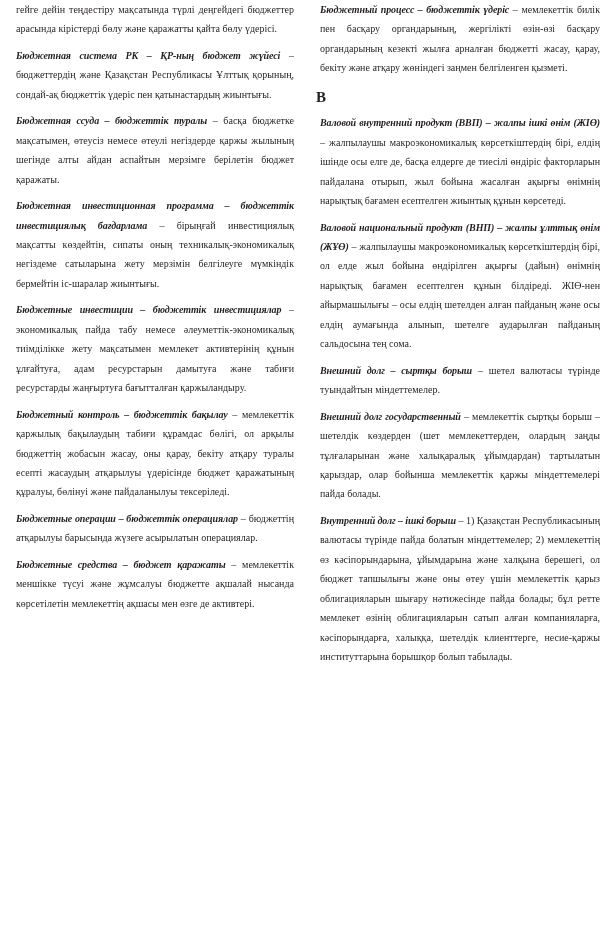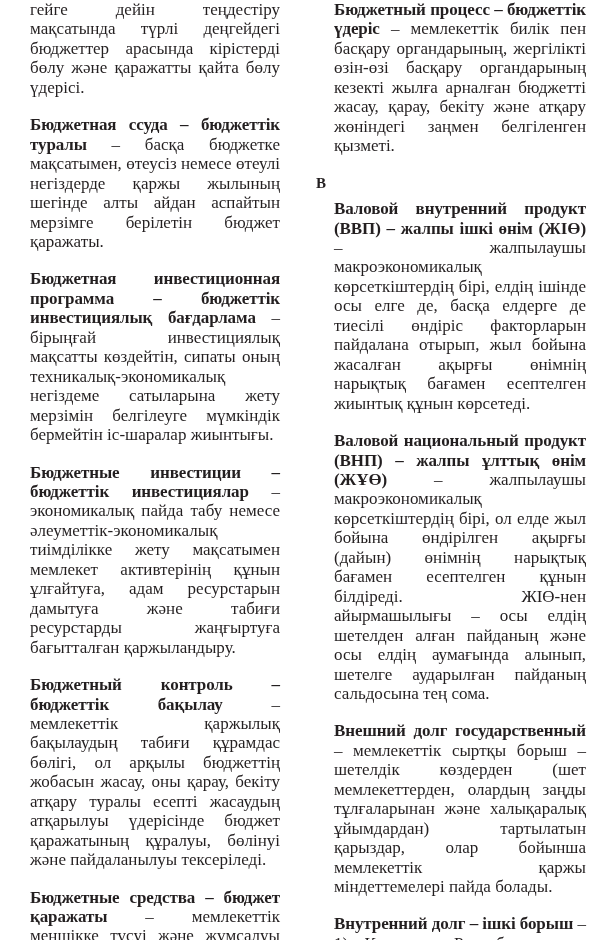--- a/index.html
+++ b/index.html
@@ -6,70 +6,79 @@
   body {
     width: 615px; height: 940px; overflow: hidden; position: relative;
     font-family: "Liberation Serif", "DejaVu Serif", serif;
     color: #231f20;
   }
   .page { position: absolute; left: 0; top: 0; width: 615px; height: 940px; }
   .col { position: absolute; top: 0; }
   .col-left { left: 12px; width: 286px; }
   .col-right { left: 316px; width: 288px; }
   .entry, .cont {
-    font-size: 17px; line-height: 19.45px; margin: 18px;
+    font-size: 10px; line-height: 19.45px; margin: 4px;
     text-align: justify; hyphens: manual;
   }
   .entry { margin-top: 7px; }
   .cont { margin-top: 0; }
-  .term { font-weight: bold; letter-spacing: -0.1px; }
+  .term { font-weight: bold; letter-spacing: -0.1px; font-style: italic; }
   .letter {
     font-weight: bold; font-size: 15px; line-height: 19.45px;
     margin: 10px 0 6px 0;
   }
 </style>
 </head>
 <body>
 
 <div class="page">
 
   <div class="col col-left">
     <p class="cont">гейге дейін теңдестіру мақсатында түрлі деңгейдегі бюджеттер арасында кірістерді бөлу және қаражатты қайта бөлу үдерісі.</p>
 
     <p class="entry">
+      <span class="term">Бюджетная система РК – ҚР-ның бюджет жүйесі</span><span> – бюджеттердің және Қазақстан Республикасы Ұлттық қорының, сондай-ақ бюджеттік үдеріс пен қатынастардың жиынтығы.</span>
+    </p>
+    <p class="entry">
       <span class="term">Бюджетная ссуда – бюджеттік туралы</span><span> – басқа бюджетке мақсатымен, өтеусіз немесе өтеулі негіздерде қаржы жылының шегінде алты айдан аспайтын мерзімге берілетін бюджет қаражаты.</span>
     </p>
     <p class="entry">
       <span class="term">Бюджетная инвестиционная программа – бюджеттік инвестициялық бағдарлама</span><span> – бірыңғай инвестициялық мақсатты көздейтін, сипаты оның техникалық-экономикалық негіздеме сатыларына жету мерзімін белгілеуге мүмкіндік бермейтін іс-шаралар жиынтығы.</span>
     </p>
     <p class="entry">
       <span class="term">Бюджетные инвестиции – бюджеттік инвестициялар</span><span> – экономикалық пайда табу немесе әлеуметтік-экономикалық тиімділікке жету мақсатымен мемлекет активтерінің құнын ұлғайтуға, адам ресурстарын дамытуға және табиғи ресурстарды жаңғыртуға бағытталған қаржыландыру.</span>
     </p>
     <p class="entry">
       <span class="term">Бюджетный контроль – бюджеттік бақылау</span><span> – мемлекеттік қаржылық бақылаудың табиғи құрамдас бөлігі, ол арқылы бюджеттің жобасын жасау, оны қарау, бекіту атқару туралы есепті жасаудың атқарылуы үдерісінде бюджет қаражатының құралуы, бөлінуі және пайдаланылуы тексеріледі.</span>
+    </p>
+    <p class="entry">
+      <span class="term">Бюджетные операции – бюджеттік операциялар</span><span> –  бюджеттің атқарылуы барысында жүзеге асырылатын операциялар.</span>
     </p>
     <p class="entry">
       <span class="term">Бюджетные средства – бюджет қаражаты</span><span> – мемлекеттік меншікке түсуі және жұмсалуы бюджетте ақшалай нысанда көрсетілетін мемлекеттің ақшасы мен өзге де активтері.</span>
     </p>
   </div>
 
   <div class="col col-right">
     <p class="cont">
       <span class="term">Бюджетный процесс – бюджеттік үдеріс</span><span> – мемлекеттік билік пен басқару органдарының, жергілікті өзін-өзі басқару органдарының кезекті жылға арналған бюджетті жасау, қарау, бекіту және атқару жөніндегі заңмен белгіленген қызметі.</span>
     </p>
 
     <div class="letter">В</div>
 
     <p class="cont">
       <span class="term">Валовой внутренний продукт (ВВП) – жалпы ішкі өнім (ЖІӨ)</span><span> – жалпылаушы макроэкономикалық көрсеткіштердің бірі, елдің ішінде осы елге де, басқа елдерге де тиесілі өндіріс факторларын пайдалана отырып, жыл бойына жасалған ақырғы өнімнің нарықтық бағамен есептелген жиынтық құнын көрсетеді.</span>
     </p>
     <p class="entry">
       <span class="term">Валовой национальный продукт (ВНП) – жалпы ұлттық өнім (ЖҰӨ)</span><span> – жалпылаушы макроэкономикалық көрсеткіштердің бірі, ол елде жыл бойына өндірілген ақырғы (дайын) өнімнің нарықтық бағамен есептелген құнын білдіреді. ЖІӨ-нен айырмашылығы – осы елдің шетелден алған пайданың және осы елдің аумағында алынып, шетелге аударылған пайданың сальдосына тең сома.</span>
     </p>
     <p class="entry">
+      <span class="term">Внешний долг – сыртқы борыш</span><span> – шетел валютасы түрінде туындайтын міндеттемелер.</span>
+    </p>
+    <p class="entry">
       <span class="term">Внешний долг государственный</span><span> – мемлекеттік сыртқы борыш – шетелдік көздерден (шет мемлекеттерден, олардың заңды тұлғаларынан және халықаралық ұйымдардан) тартылатын қарыздар, олар бойынша мемлекеттік қаржы міндеттемелері пайда болады.</span>
     </p>
     <p class="entry">
       <span class="term">Внутренний долг – ішкі борыш</span><span> – 1) Қазақстан Республикасының валютасы түрінде пайда болатын міндеттемелер; 2) мемлекеттің өз кәсіпорындарына, ұйымдарына және халқына берешегі, ол бюджет тапшылығы және оны өтеу үшін мемлекеттік қарыз облигацияларын шығару нәтижесінде пайда болады; бұл ретте мемлекет өзінің облигацияларын сатып алған компанияларға, кәсіпорындарға, халыққа, шетелдік клиенттерге, несие-қаржы институттарына борышқор болып табылады.</span>
     </p>
 
   </div>
 
 </div>
 

